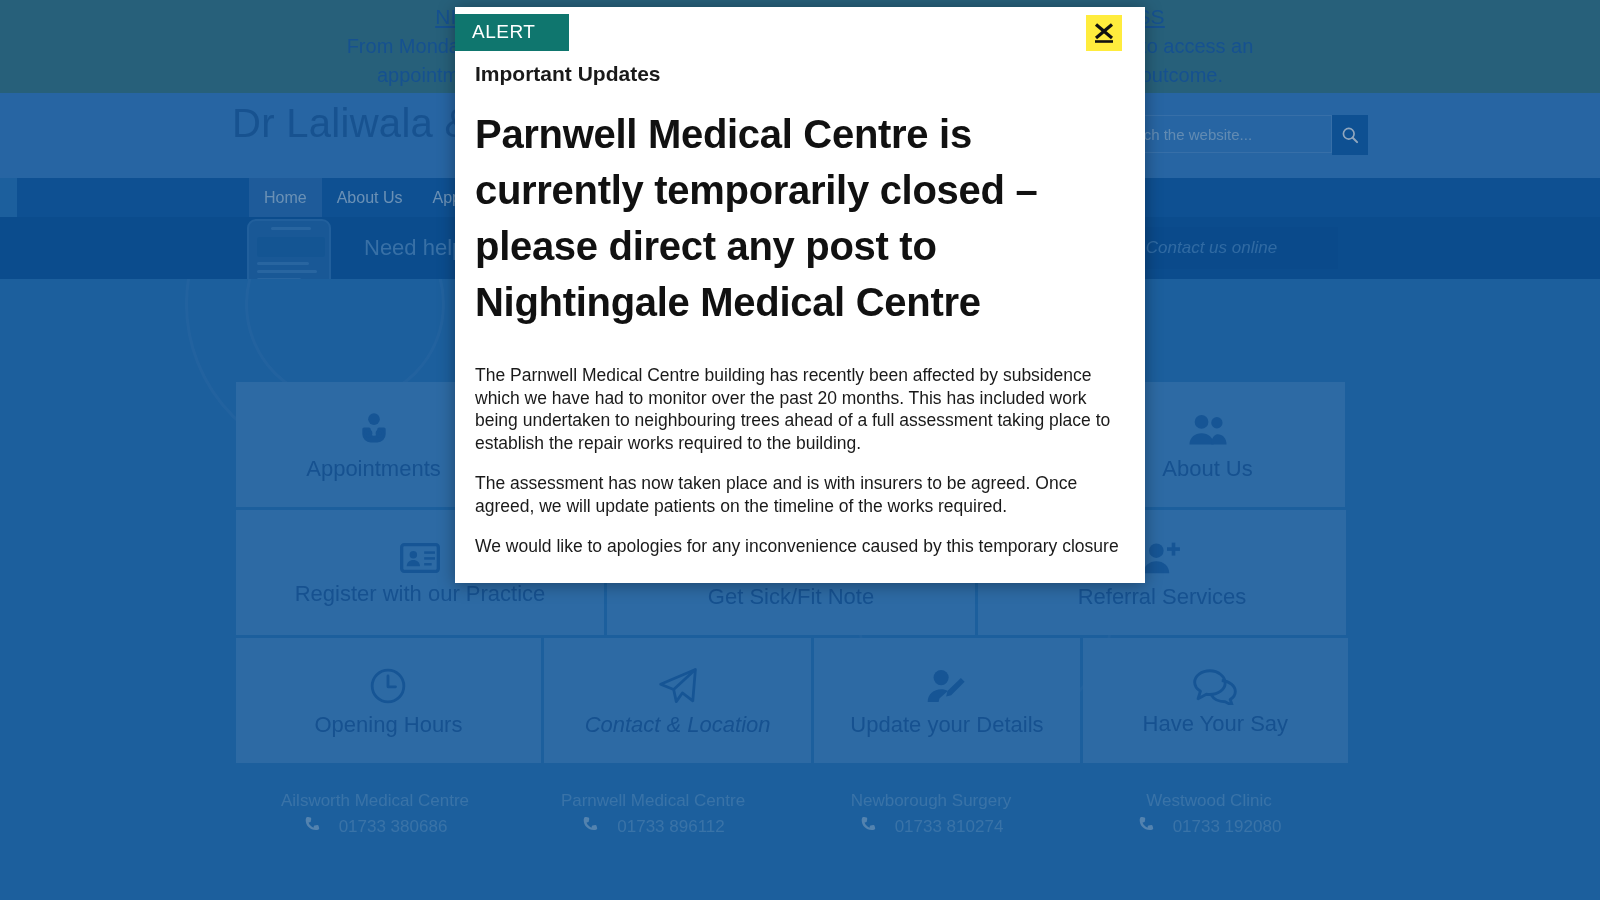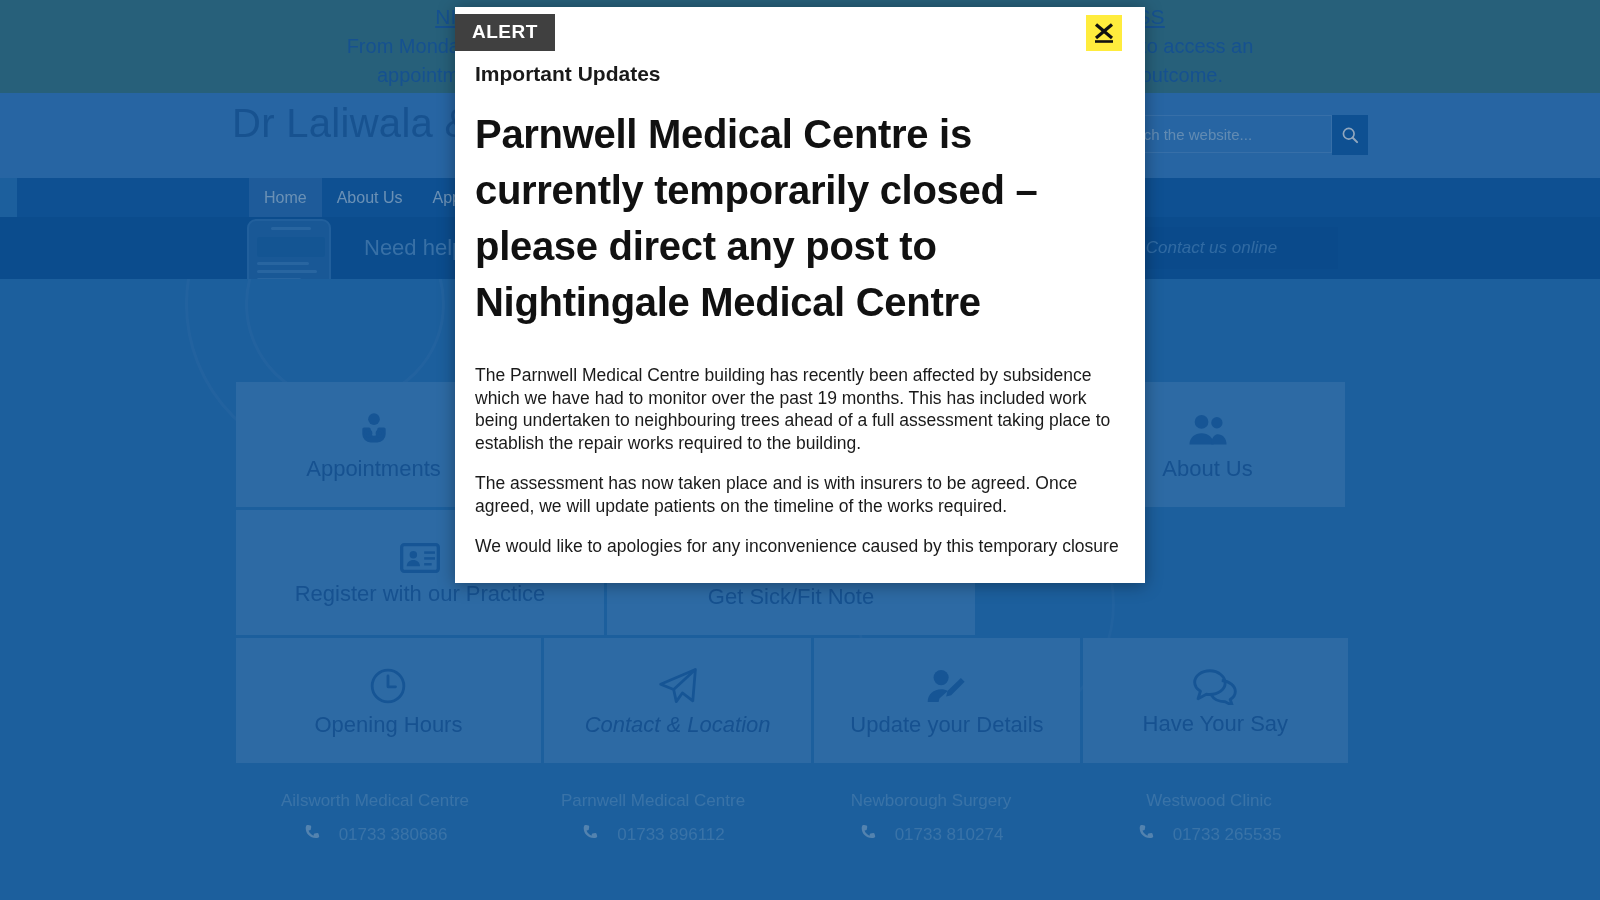--- a/index.html
+++ b/index.html
@@ -154,44 +154,44 @@
   .tile-label { font-size: 22px; line-height: 1; }
   .tile svg { fill: #1f6ab5; display: block; }
 
   
   .footer {
     position: absolute; left: 0; top: 512px;
     width: 1600px; height: 110px;
   }
   .footer-inner { position: absolute; left: 236px; top: 0; width: 1112px; display: flex; }
   .fcol { flex: 1; text-align: center; color: #5fa0d6; }
-  .fname { font-size: 17px; margin-bottom: 12px; }
+  .fname { font-size: 17px; margin-bottom: 4px; }
   .fphone { font-size: 17px; display: flex; align-items: center; justify-content: center; gap: 17px; }
 
   
   #modal-overlay {
     position: absolute; inset: 0;
     width: 1600px; height: 900px;
     background: rgba(10, 60, 110, .45);
   }
   .modal {
     position: absolute;
     left: 455px; top: 7px;
     width: 690px; height: 576px;
     background: #ffffff;
     box-shadow: 0 2px 16px rgba(0,0,0,.35);
   }
   .modal-tag {
     position: absolute; left: 0; top: 7px;
-    background: #404040;
+    background: #0f766e;
     color: #ffffff;
     font-size: 19px;
-    font-weight: bold;
+    font-weight: normal;
     letter-spacing: .5px;
-    padding: 7px 17px 8px 17px;
+    padding: 7px 34px 8px 17px;
   }
   .modal-close {
     position: absolute; right: 23px; top: 8px;
     width: 36px; height: 36px;
     background: #ffec3d;
     border: none;
     display: flex; align-items: center; justify-content: center;
     cursor: pointer;
     padding: 0;
   }
@@ -348,20 +348,31 @@
           <div class="tile" style="width: 368px;">
             <span>
               <svg width="36" height="40" viewBox="0 0 40 48">
                 <path d="M6 3h20l10 10v32H6z" fill="none" stroke="#1f6ab5" stroke-width="4"></path>
                 <rect x="13" y="22" width="16" height="3"></rect>
                 <rect x="13" y="30" width="16" height="3"></rect>
               </svg>
             </span>
             <span class="tile-label">Get Sick/Fit Note</span>
           </div>
+          <div class="tile" style="width: 368px;">
+            <span>
+              <svg width="42" height="40" viewBox="0 0 52 44">
+                <circle cx="19" cy="13" r="9"></circle>
+                <path d="M3 41c0-9 7.2-15 16-15s16 6 16 15z"></path>
+                <rect x="38" y="3" width="4.5" height="16"></rect>
+                <rect x="32.2" y="8.7" width="16" height="4.5"></rect>
+              </svg>
+            </span>
+            <span class="tile-label">Referral Services</span>
+          </div>
         </div>
         <div class="tile-row">
           <div class="tile" style="width: 316px;">
             <span>
               <svg width="40" height="40" viewBox="0 0 48 48">
                 <circle cx="24" cy="24" r="19" fill="none" stroke="#1f6ab5" stroke-width="3.4"></circle>
                 <path d="M24 12v13h9" fill="none" stroke="#1f6ab5" stroke-width="3.4" stroke-linecap="round" stroke-linejoin="round"></path>
               </svg>
             </span>
             <span class="tile-label">Opening Hours</span>
@@ -425,21 +436,21 @@
                 </svg></span>
               <span>01733 810274</span>
             </div>
           </div>
           <div class="fcol">
             <div class="fname">Westwood Clinic</div>
             <div class="fphone">
               <span><svg width="19" height="19" viewBox="0 0 24 24">
                   <path d="M6.6 2.5 9.4 3.3c.7.2 1.1.9 1 1.6L9.8 8.2c-.1.5-.5.9-1 1L7 9.6c1 2.9 3.4 5.3 6.3 6.4l.4-1.8c.1-.5.5-.9 1-1l3.3-.6c.7-.1 1.4.3 1.6 1l.8 2.8c.2.7-.1 1.5-.8 1.8-1 .5-2.2.8-3.4.8C8.9 19 3.4 13.5 3.4 6.4c0-1.2.3-2.3.8-3.3.3-.6 1-.8 1.7-.6z" fill="#8fbde4"></path>
                 </svg></span>
-              <span>01733 265535</span>
+              <span>01733 192080</span>
             </div>
           </div>
         </div>
     </div>
   </div>
 </div>
 
 <div id="modal-overlay">
   <div class="modal">
     <div class="modal-tag">ALERT</div>
@@ -447,19 +458,19 @@
       <svg width="24" height="24" viewBox="0 0 24 24">
         <line x1="4" y1="3.5" x2="20" y2="17" stroke="#111" stroke-width="3.2" stroke-linecap="butt"></line>
         <line x1="20" y1="3.5" x2="4" y2="17" stroke="#111" stroke-width="3.2" stroke-linecap="butt"></line>
         <line x1="3" y1="20.5" x2="21" y2="20.5" stroke="#111" stroke-width="2.6"></line>
       </svg>
     </button>
     <div class="modal-body">
       <div class="modal-kicker">Important Updates</div>
       <div class="modal-heading">Parnwell Medical Centre is currently temporarily closed – please direct any post to Nightingale Medical Centre</div>
       <div id="modal-paras">
-          <p class="modal-para">The Parnwell Medical Centre building has recently been affected by subsidence which we have had to monitor over the past 19 months. This has included work being undertaken to neighbouring trees ahead of a full assessment taking place to establish the repair works required to the building.</p>
+          <p class="modal-para">The Parnwell Medical Centre building has recently been affected by subsidence which we have had to monitor over the past 20 months. This has included work being undertaken to neighbouring trees ahead of a full assessment taking place to establish the repair works required to the building.</p>
           <p class="modal-para">The assessment has now taken place and is with insurers to be agreed. Once agreed, we will update patients on the timeline of the works required.</p>
           <p class="modal-para">We would like to apologies for any inconvenience caused by this temporary closure</p>
         </div>
     </div>
   </div>
 </div>
 
 </body></html>

